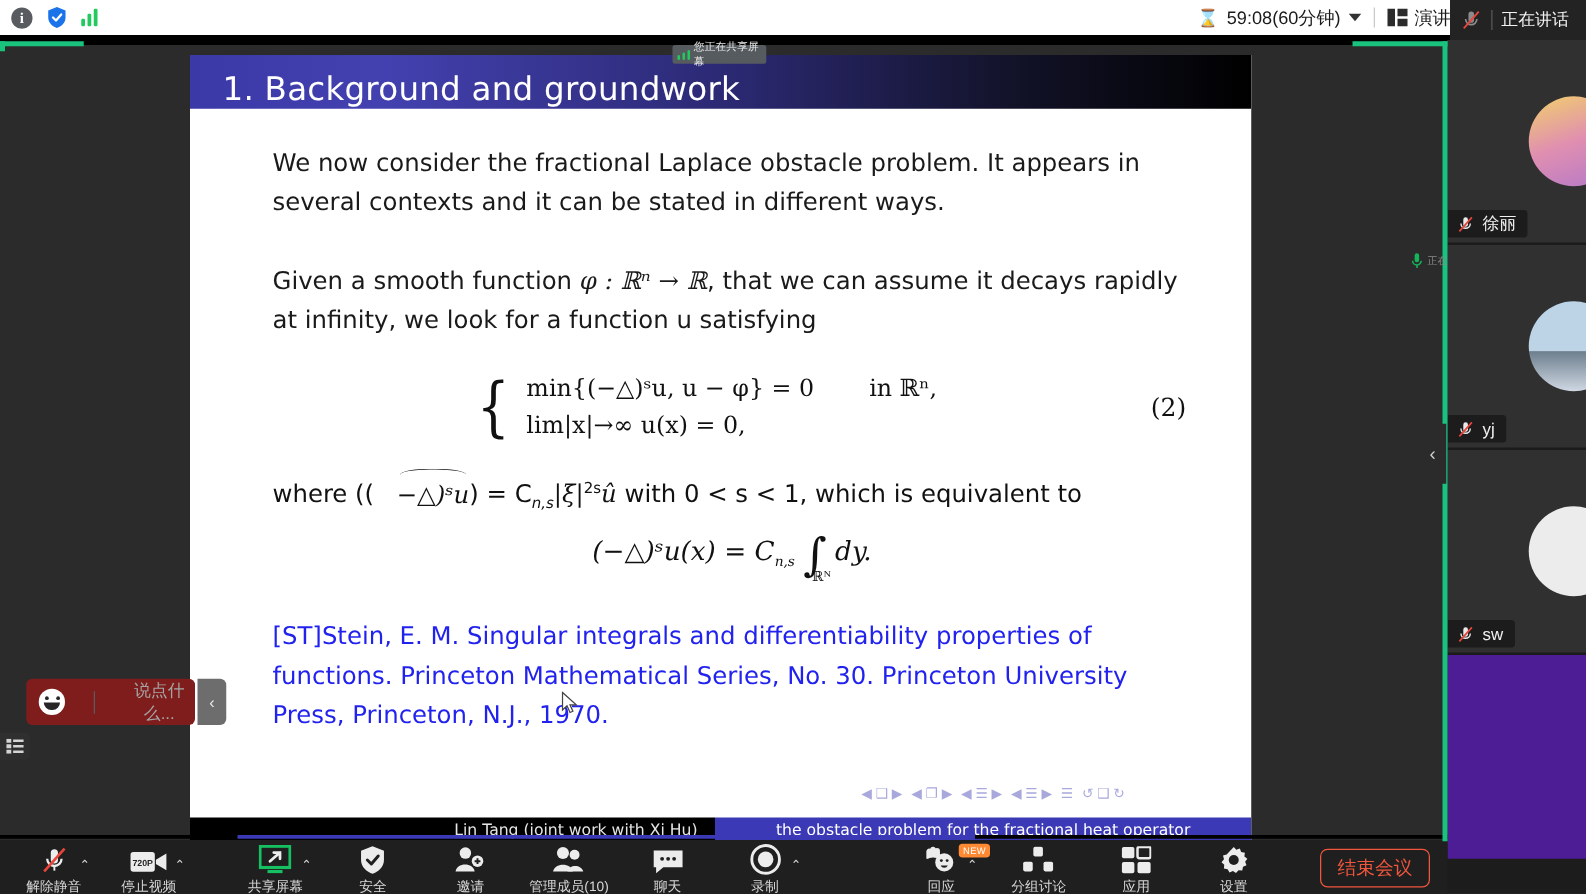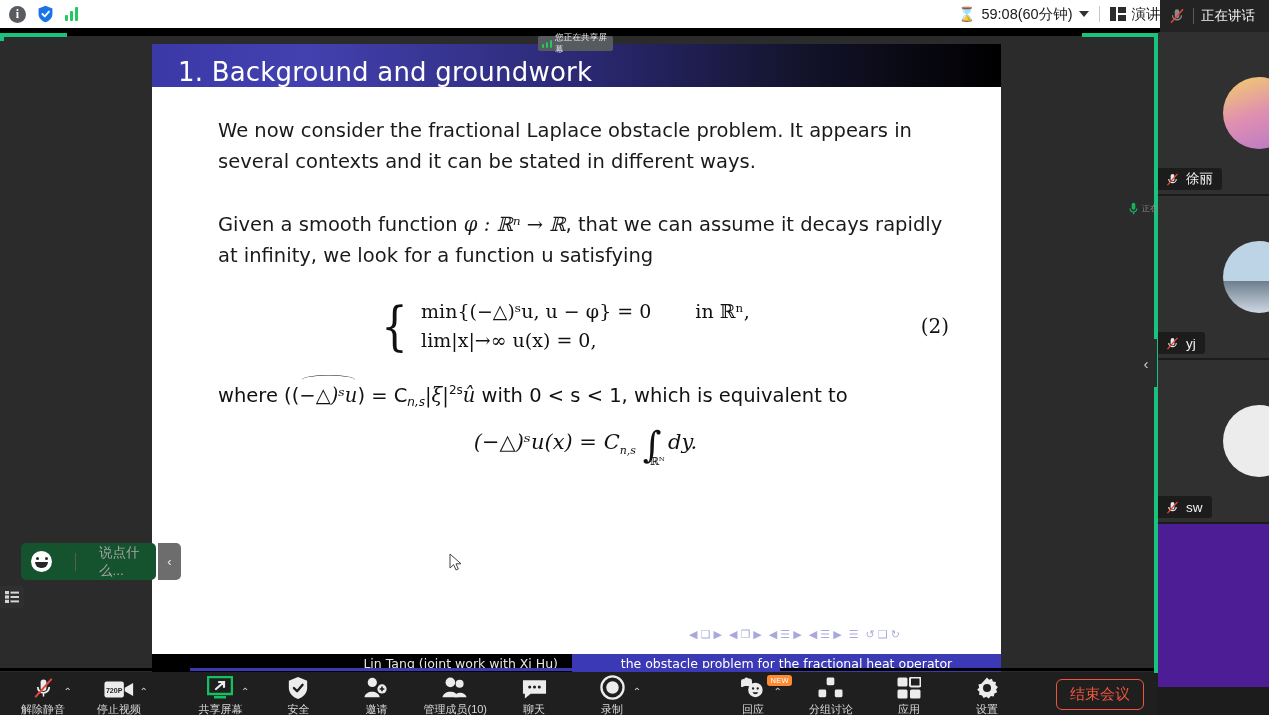--- a/index.html
+++ b/index.html
@@ -112,21 +112,21 @@
   .eqlines { font-size:19px; line-height:29px; }
   .eqtag { position:absolute; right:4px; top:50%; transform:translateY(-50%); font-size:20px; }
 
   .mathline { font-size:19.5px; line-height:31px; }
   .frac { display:inline-flex; flex-direction:column; align-items:center; vertical-align:middle; margin:0 3px; }
   .frac .num { padding:0 4px; font-size:19px; }
   .frac .den { padding:0 4px; border-top:1.3px solid #111; font-size:19px; }
   .intg { font-size:36px; font-family:"DejaVu Serif", serif; vertical-align:-8px; display:inline-block; position:relative; }
   .intg sub { position:absolute; left:7px; bottom:-3px; font-size:11px; }
   .centereq { text-align:center; margin-top:6px; font-size:21px; }
-  .hatwide { position:relative; display:inline-block; }
+  .hatwide { position:relative; display:inline-block;margin-left:18px; }
   .hatwide::before {
     content:""; position:absolute; left:4%; right:4%; top:-7px; height:8px;
     border-top:1.4px solid #111; border-radius:50%/10px 10px 0 0;
     transform:scaleY(.55);
   }
 
   .cite {
     color:#2222ee; font-size:19.5px; line-height:31.5px; margin-top:28px;
   }
 
@@ -144,22 +144,22 @@
 
   
   .left-panel-ic {
     position:absolute; left:0; top:586px; width:24px; height:22px;
     background:#2f2f2f; border-radius:0 4px 4px 0; display:flex; align-items:center; justify-content:center;
   }
 
   
   .chat-overlay { position:absolute; left:21px; top:543px; display:flex; align-items:center; z-index:26; }
   .chat-box {
-    width:135px; height:37px; background:#14532d; border-radius:5px;
-    display:flex; align-items:center; gap:23px; padding-left:10px;
+    width:135px; height:37px; background:#7f1d1d; border-radius:5px;
+    display:flex; align-items:center; gap:23px; padding-left:10px;text-align:center;
   }
   .emoji-ic {
     width:21px;height:21px;border-radius:50%;background:#fff;position:relative;flex:none;
   }
   .emoji-ic::before{content:"";position:absolute;left:4.5px;top:6px;width:3px;height:3px;border-radius:50%;background:#262626;}
   .emoji-ic::after{content:"";position:absolute;right:4.5px;top:6px;width:3px;height:3px;border-radius:50%;background:#262626;}
   .emoji-mouth{position:absolute;left:4px;bottom:4px;width:13px;height:6px;border-radius:0 0 9px 9px;background:#262626;}
   .chat-div { width:1px; height:18px; background:#5b5b5b; }
   .chat-ph { color:#a5a5a5; font-size:13.5px; }
   .chat-collapse {
@@ -322,20 +322,21 @@
       <div class="mathline">
         <span>where ((</span><span class="hatwide" style="font-family:'DejaVu Serif',serif;font-style:italic;">−△)ˢu</span><span>) = C</span><sub style="font-size:12px;font-style:italic;">n,s</sub><span style="font-family:'DejaVu Serif',serif;font-style:italic;">|ξ|</span><sup style="font-size:12px;">2s</sup><span style="font-family:'DejaVu Serif',serif;font-style:italic;">û</span><span> with 0 &lt; s &lt; 1, which is equivalent to</span>
       </div>
 
       <div class="centereq" style="font-family:'DejaVu Serif',serif;">
         <span style="font-style:italic;">(−△)ˢu(x) = C</span><sub style="font-size:11px;font-style:italic;">n,s</sub>
         <span class="intg">∫<sub>ℝᴺ</sub></span>
         <span style="font-style:italic;">dy.</span>
       </div>
 
+      <div class="cite">[ST]Stein, E. M. Singular integrals and differentiability properties of functions. Princeton Mathematical Series, No. 30. Princeton University Press, Princeton, N.J., 1970.</div>
     </div>
 
     <div class="slide-navsyms">
       <span>◀ ❑ ▶</span>
       <span>◀ ❐ ▶</span>
       <span>◀ ☰ ▶</span>
       <span>◀ ☰ ▶</span>
       <span>☰</span>
       <span>↺ ❑ ↻</span>
     </div>

